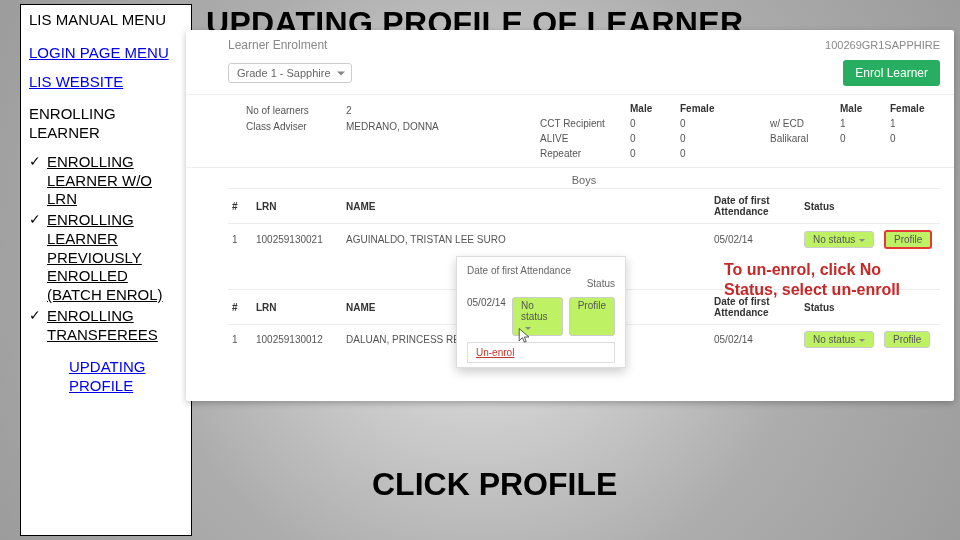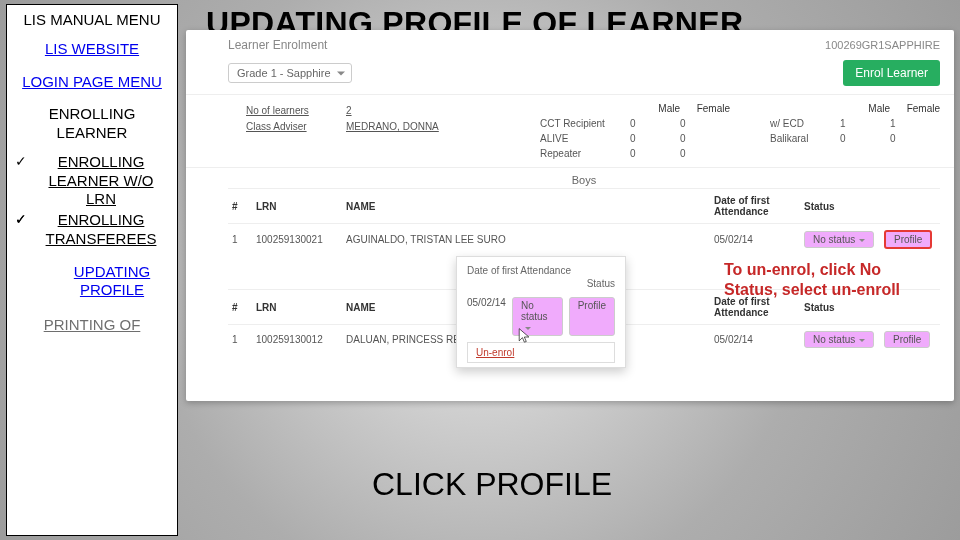--- a/index.html
+++ b/index.html
@@ -6,31 +6,30 @@
   html, body { width: 960px; height: 540px; overflow: hidden; font-family: Arial, sans-serif; }
   body {
     background: #bfbfbf;
     background: radial-gradient(circle at 50% 50%, #e5e5e5 0%, #e5e5e5 4%, #adadad 60%, #9c9c9c 100%);
     position: relative;
   }
 
   
   .sidebar {
     position: absolute;
-    left: 6px;
+    left: 20px;
     top: 4px;
     width: 172px;
     height: 532px;
     background: #fff;
     border: 1px solid #000;
     padding: 6px 8px;
     font-size: 15px;
     line-height: 1.25;
     overflow: hidden;
-    text-align: center;
   }
   .sidebar .heading { font-weight: 400; margin-bottom: 6px; }
   .sidebar .link { text-decoration: underline; margin-top: 10px; display: block; }
   .sidebar .section { margin-top: 14px; }
   .sidebar ul { list-style: none; margin-top: 10px; padding-left: 0; }
   .sidebar li { position: relative; padding-left: 18px; margin-bottom: 2px; }
   .sidebar li .check { position: absolute; left: 0; top: 0; font-size: 14px; }
   .sidebar li .txt { text-decoration: underline; display: inline; }
   .highlight-pill {
     position: absolute;
@@ -112,33 +111,33 @@
     border: none;
   }
 
   .summary-block {
     display: flex;
     gap: 0;
     padding: 8px 14px 8px 60px;
     border-bottom: 1px solid #eee;
   }
   .summary-left { width: 300px; }
-  .summary-left .row { display: flex; font-size: 10px; color: #555; line-height: 1.6; text-decoration: underline; }
+  .summary-left .row { display: flex; font-size: 10px; color: #555; line-height: 1.6; }
   .summary-left .row .lbl { width: 100px; }
   .summary-left .row .val { flex: 1; }
   .summary-table {
     flex: 1;
     display: grid;
     grid-template-columns: 90px 50px 50px 40px 70px 50px 50px;
     font-size: 10px;
     color: #555;
     row-gap: 4px;
   }
   .summary-table div { white-space: nowrap; }
-  .summary-table .hdr { color: #333; font-weight: 400; text-align: right; }
+  .summary-table .hdr { color: #333; font-weight: 700; }
 
   .section-title {
     padding: 6px 14px 2px 42px;
     font-size: 11px;
     color: #666;
     text-align: center;
   }
 
   table.data {
     width: calc(100% - 56px);
@@ -148,21 +147,21 @@
     color: #555;
   }
   table.data th, table.data td {
     text-align: left;
     padding: 6px 4px;
     border-top: 1px solid #eee;
   }
   table.data th { color: #333; font-weight: 600; }
   .btn-ghost {
     border: 1px solid #ccc;
-    background: #f0abfc;
+    background: #bef264;
     border-radius: 3px;
     padding: 2px 8px;
     font-size: 10px;
     color: #555;
     display: inline-block;
     position: relative;
   }
   .btn-ghost.caret::after {
     content: "";
     display: inline-block;
@@ -217,49 +216,49 @@
     line-height: 1.25;
     z-index: 25;
   }
 
   
   .click-profile {
     position: absolute;
     left: 372px;
     top: 468px;
     font-size: 32px;
-    font-weight: 400;
+    font-weight: 700;
     color: #000;
     line-height: 1.05;
   }
 </style>
 </head>
 <body>
 
 <aside class="sidebar">
   <div class="heading">LIS MANUAL MENU</div>
+  <a class="link section" href="#">LOGIN PAGE MENU</a>
   <a class="link" href="#">LIS WEBSITE</a>
-  <a class="link section" href="#">LOGIN PAGE MENU</a>
   <div class="section">ENROLLING LEARNER</div>
   <ul>
     <li>
       <span class="check">✓</span>
       <span class="txt">ENROLLING LEARNER W/O LRN</span>
     </li>
     <li style="position:relative">
       <span class="check">✓</span>
+      <span class="txt">ENROLLING LEARNER PREVIOUSLY ENROLLED (BATCH ENROL)</span>
       <span class="highlight-pill" style="left:-4px; top:74px; width:106px; height:40px;"></span>
     </li>
     <li>
       <span class="check">✓</span>
       <span class="txt">ENROLLING TRANSFEREES</span>
     </li>
   </ul>
   <a class="updating" href="#">UPDATING PROFILE</a>
-  <div class="printing">PRINTING OF</div>
 </aside>
 
 <h1 class="slide-title">UPDATING PROFILE OF LEARNER</h1>
 
 <div class="screenshot">
   <div class="shot-header">
     <span class="crumb">Learner Enrolment</span>
     <span class="right">100269GR1SAPPHIRE</span>
   </div>
   <div class="class-row">

